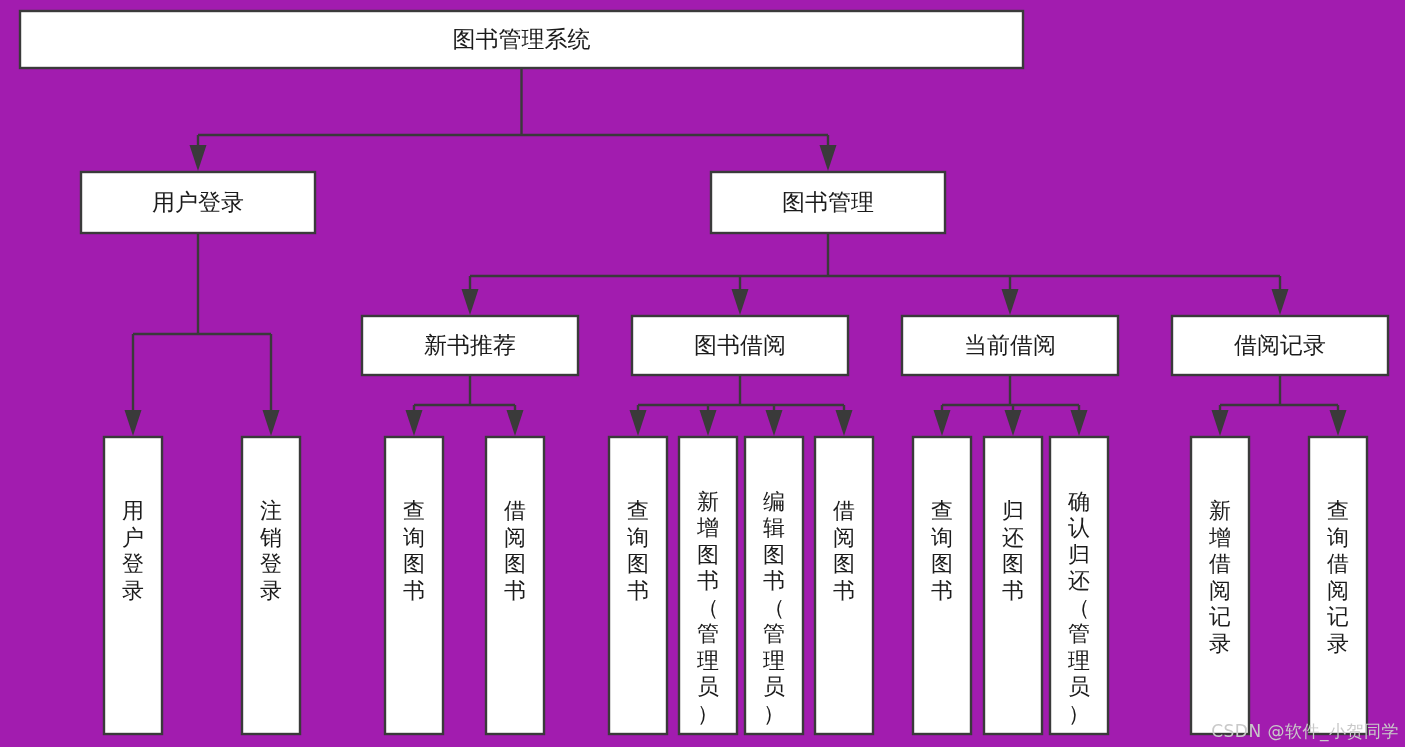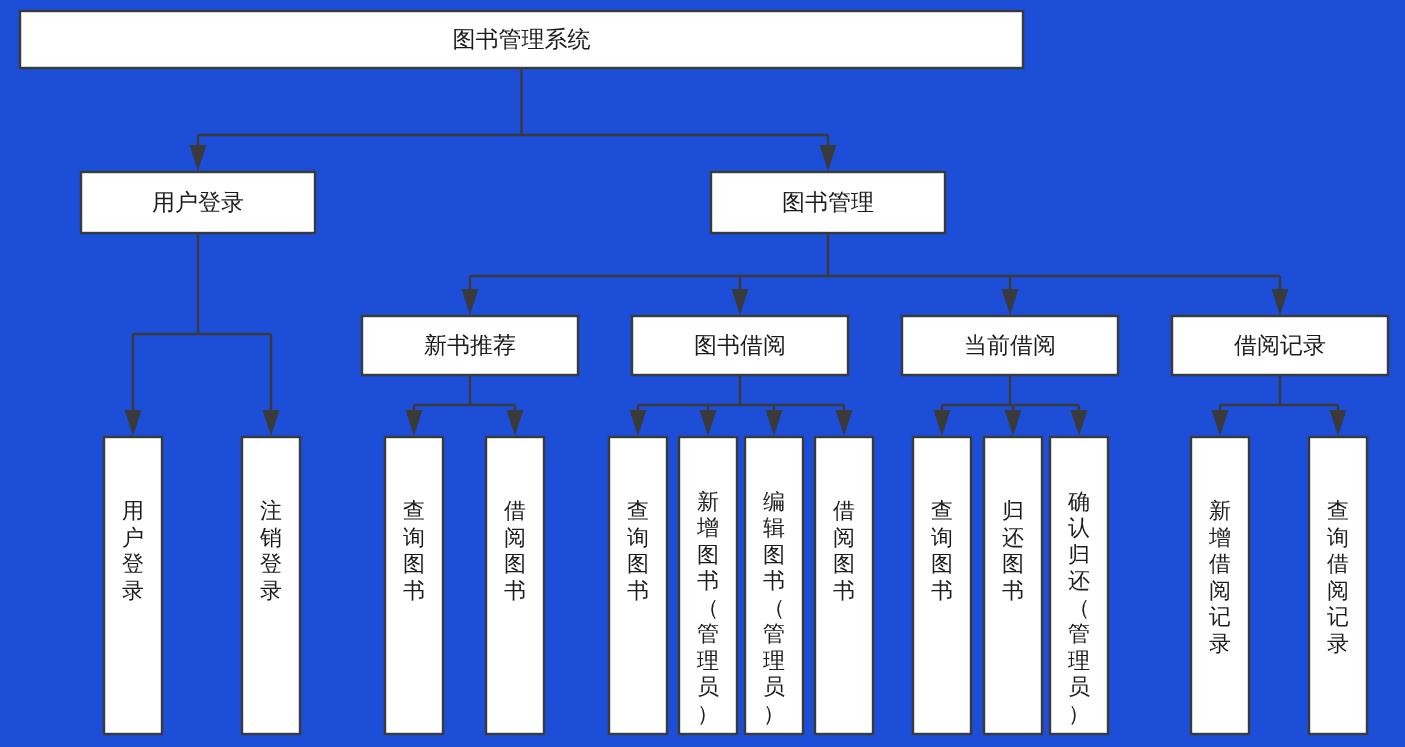--- a/index.html
+++ b/index.html
@@ -11,21 +11,21 @@
   body {
     width: 1405px;
     height: 747px;
     overflow: hidden;
     font-family: "DejaVu Sans", "Liberation Sans", sans-serif;
   }
   #diagram-root {
     position: relative;
     width: 1405px;
     height: 747px;
-    background: #1d4ed8;
+    background: #a21caf;
   }
   svg.flow {
     position: absolute;
     left: 0;
     top: 0;
     width: 1405px;
     height: 747px;
     display: block;
   }
   .node-box {
@@ -202,13 +202,14 @@
           <rect x="1191" y="437" width="58" height="297" class="node-box"></rect>
           <text x="1220" y="512.25" class="node-label vertical" font-size="22"><tspan x="1220" dy="0">新</tspan><tspan x="1220" dy="26.5">增</tspan><tspan x="1220" dy="26.5">借</tspan><tspan x="1220" dy="26.5">阅</tspan><tspan x="1220" dy="26.5">记</tspan><tspan x="1220" dy="26.5">录</tspan></text>
         </g>
         <g>
           <rect x="1309" y="437" width="58" height="297" class="node-box"></rect>
           <text x="1338" y="512.25" class="node-label vertical" font-size="22"><tspan x="1338" dy="0">查</tspan><tspan x="1338" dy="26.5">询</tspan><tspan x="1338" dy="26.5">借</tspan><tspan x="1338" dy="26.5">阅</tspan><tspan x="1338" dy="26.5">记</tspan><tspan x="1338" dy="26.5">录</tspan></text>
         </g>
       </g>
   </svg>
 
+  <div class="watermark">CSDN @软件_小贺同学</div>
 </div>
 
 </body></html>

